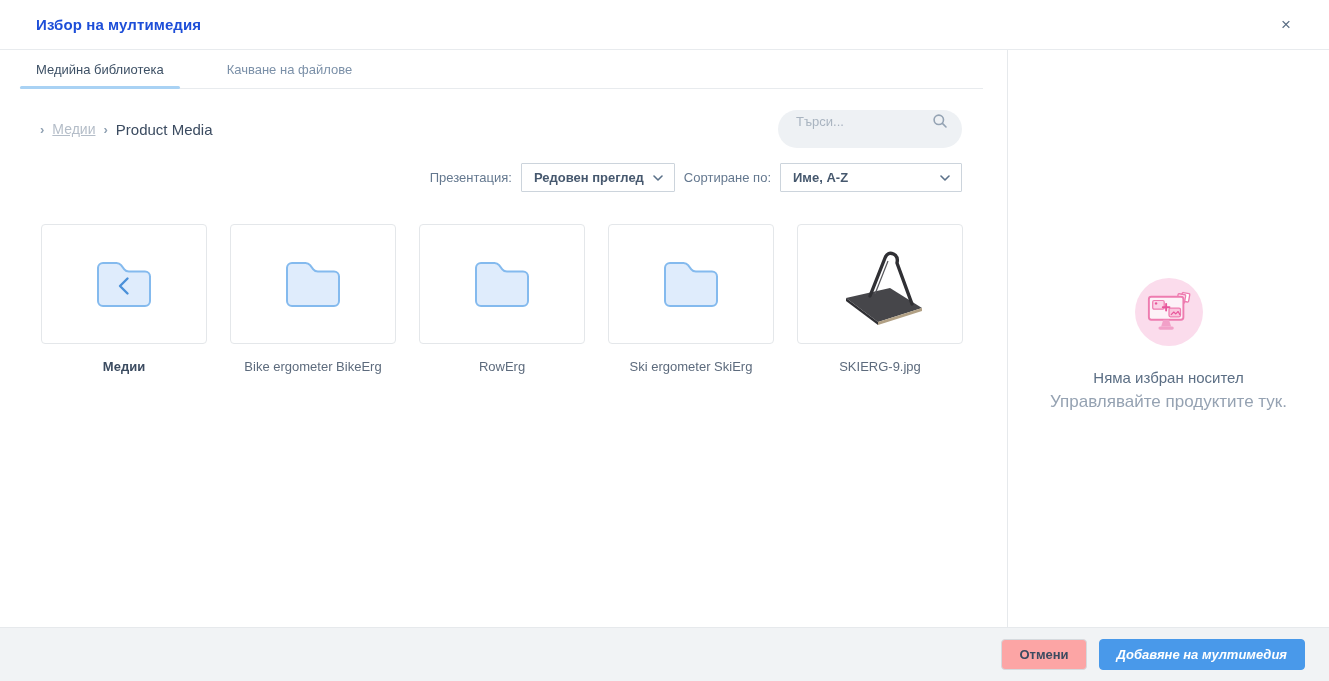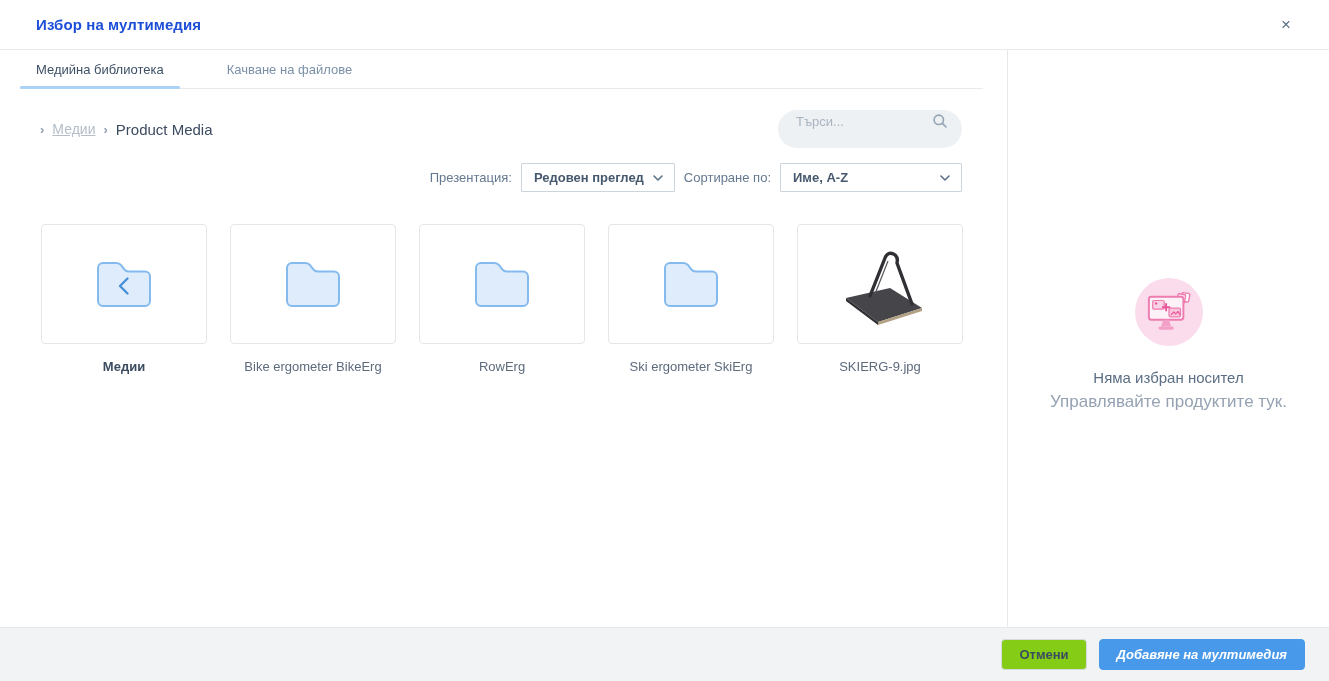--- a/index.html
+++ b/index.html
@@ -105,21 +105,21 @@
   .dlg-footer {
     flex: 0 0 54px; background: #f1f3f5; border-top: 1px solid #e6e9ec;
     display: flex; align-items: center; justify-content: flex-end;
     gap: 12px; padding: 0 24px;
   }
   .btn {
     height: 31px; border-radius: 4px; font-size: 13px; font-weight: bold;
     display: inline-flex; align-items: center; padding: 0 17px;
     cursor: pointer; font-family: inherit;
   }
-  .btn-cancel { background: #84cc16; border: 1px solid #d6dade; color: #3b4b60; }
+  .btn-cancel { background: #fca5a5; border: 1px solid #d6dade; color: #3b4b60; }
   .btn-primary { background: #4999ea; border: 1px solid #4999ea; color: #fff; font-style: italic; }
 </style>
 </head>
 <body>
 
 <div class="dialog">
 
   <div class="dlg-header">
     <div class="dlg-title">Избор на мултимедия</div>
     <button class="close-btn">×</button>

